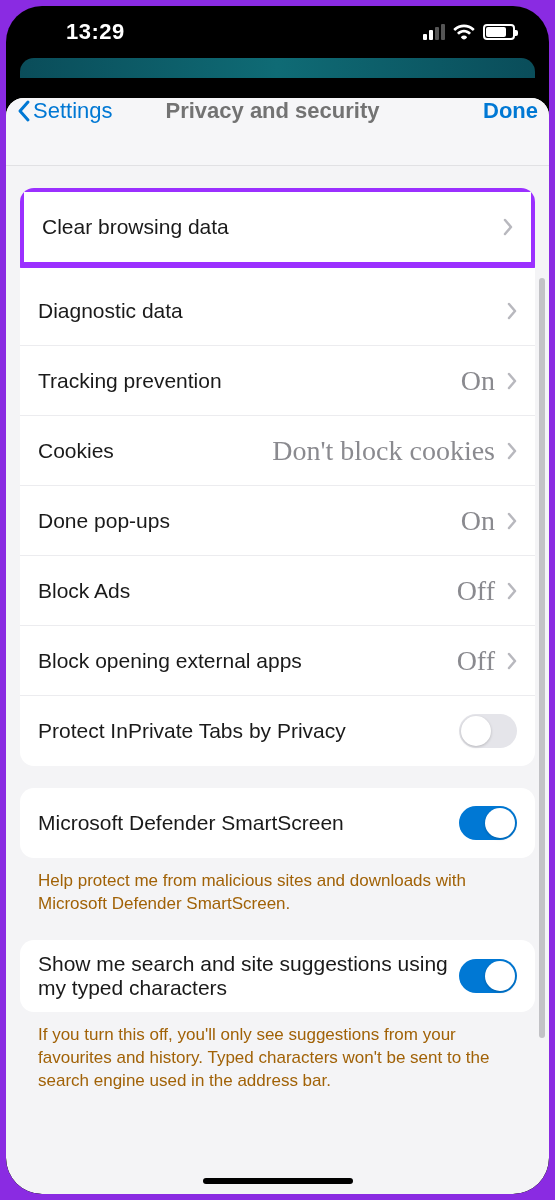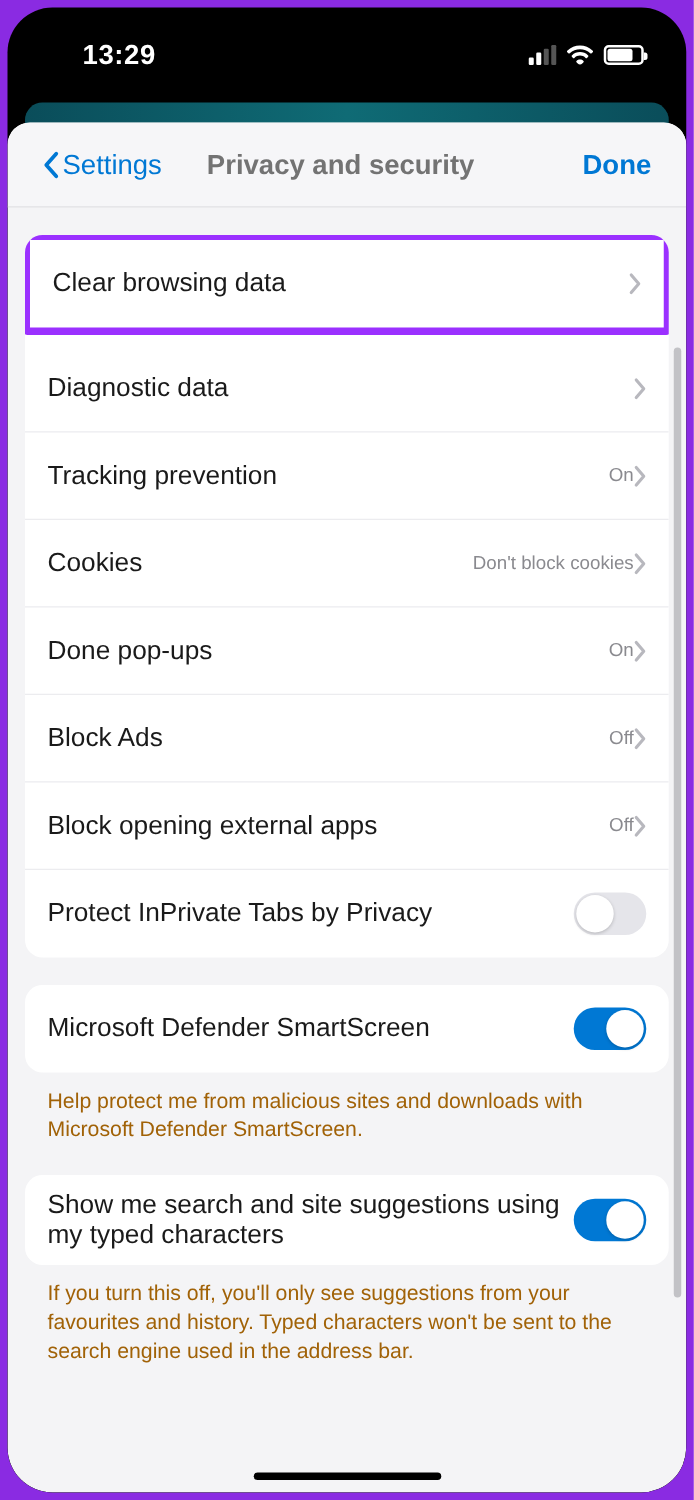--- a/index.html
+++ b/index.html
@@ -11,21 +11,21 @@
   }
   .device {
     width: 100%;
     height: 100%;
     background: #000;
     border-radius: 36px;
     overflow: hidden;
     position: relative;
   }
   .status-bar {
-    height: 76px;
+    height: 52px;
     display: flex;
     align-items: center;
     justify-content: space-between;
     padding: 0 34px 0 60px;
     color: #fff;
   }
   .status-time {
     font-size: 22px;
     font-weight: 700;
     letter-spacing: 0.5px;
@@ -85,22 +85,22 @@
     top: 92px;
     background: #f4f4f6;
     border-radius: 18px 18px 36px 36px;
     overflow: hidden;
     display: flex;
     flex-direction: column;
   }
   .nav-bar {
     height: 68px;
     display:flex;
-    align-items:center;
-    padding: 0 28px;
+    align-items:flex-start;
+    padding: 0 11px;
     border-bottom: 1px solid #e1e1e4;
     background:#f6f6f8;
   }
   .nav-back {
     display:flex;
     align-items:center;
     color:#0078d4;
     font-size:22px;
     gap:2px;
     min-width: 110px;
@@ -138,22 +138,23 @@
     padding: 12px 18px;
     min-height: 70px;
     font-size:21px;
     color:#1a1a1a;
     border-bottom:1px solid #ececef;
   }
   .row:last-child{border-bottom:none}
   .row-label{flex:1}
   .row-value{
     color:#8a8a8f;
-    font-size:15px;
-    margin-right:0;
+    font-size:28px;
+    margin-right:12px;
+    font-family:Liberation Serif, serif;
   }
   .chevron svg{display:block}
   .chevron{color:#b8b8be}
   .highlight-box {
     border: 6px solid #9b30ff;
     border-radius: 4px;
     margin: -2px -2px 8px -2px;
   }
   .highlight-box .row{border-bottom:none}
   .footer-text {

